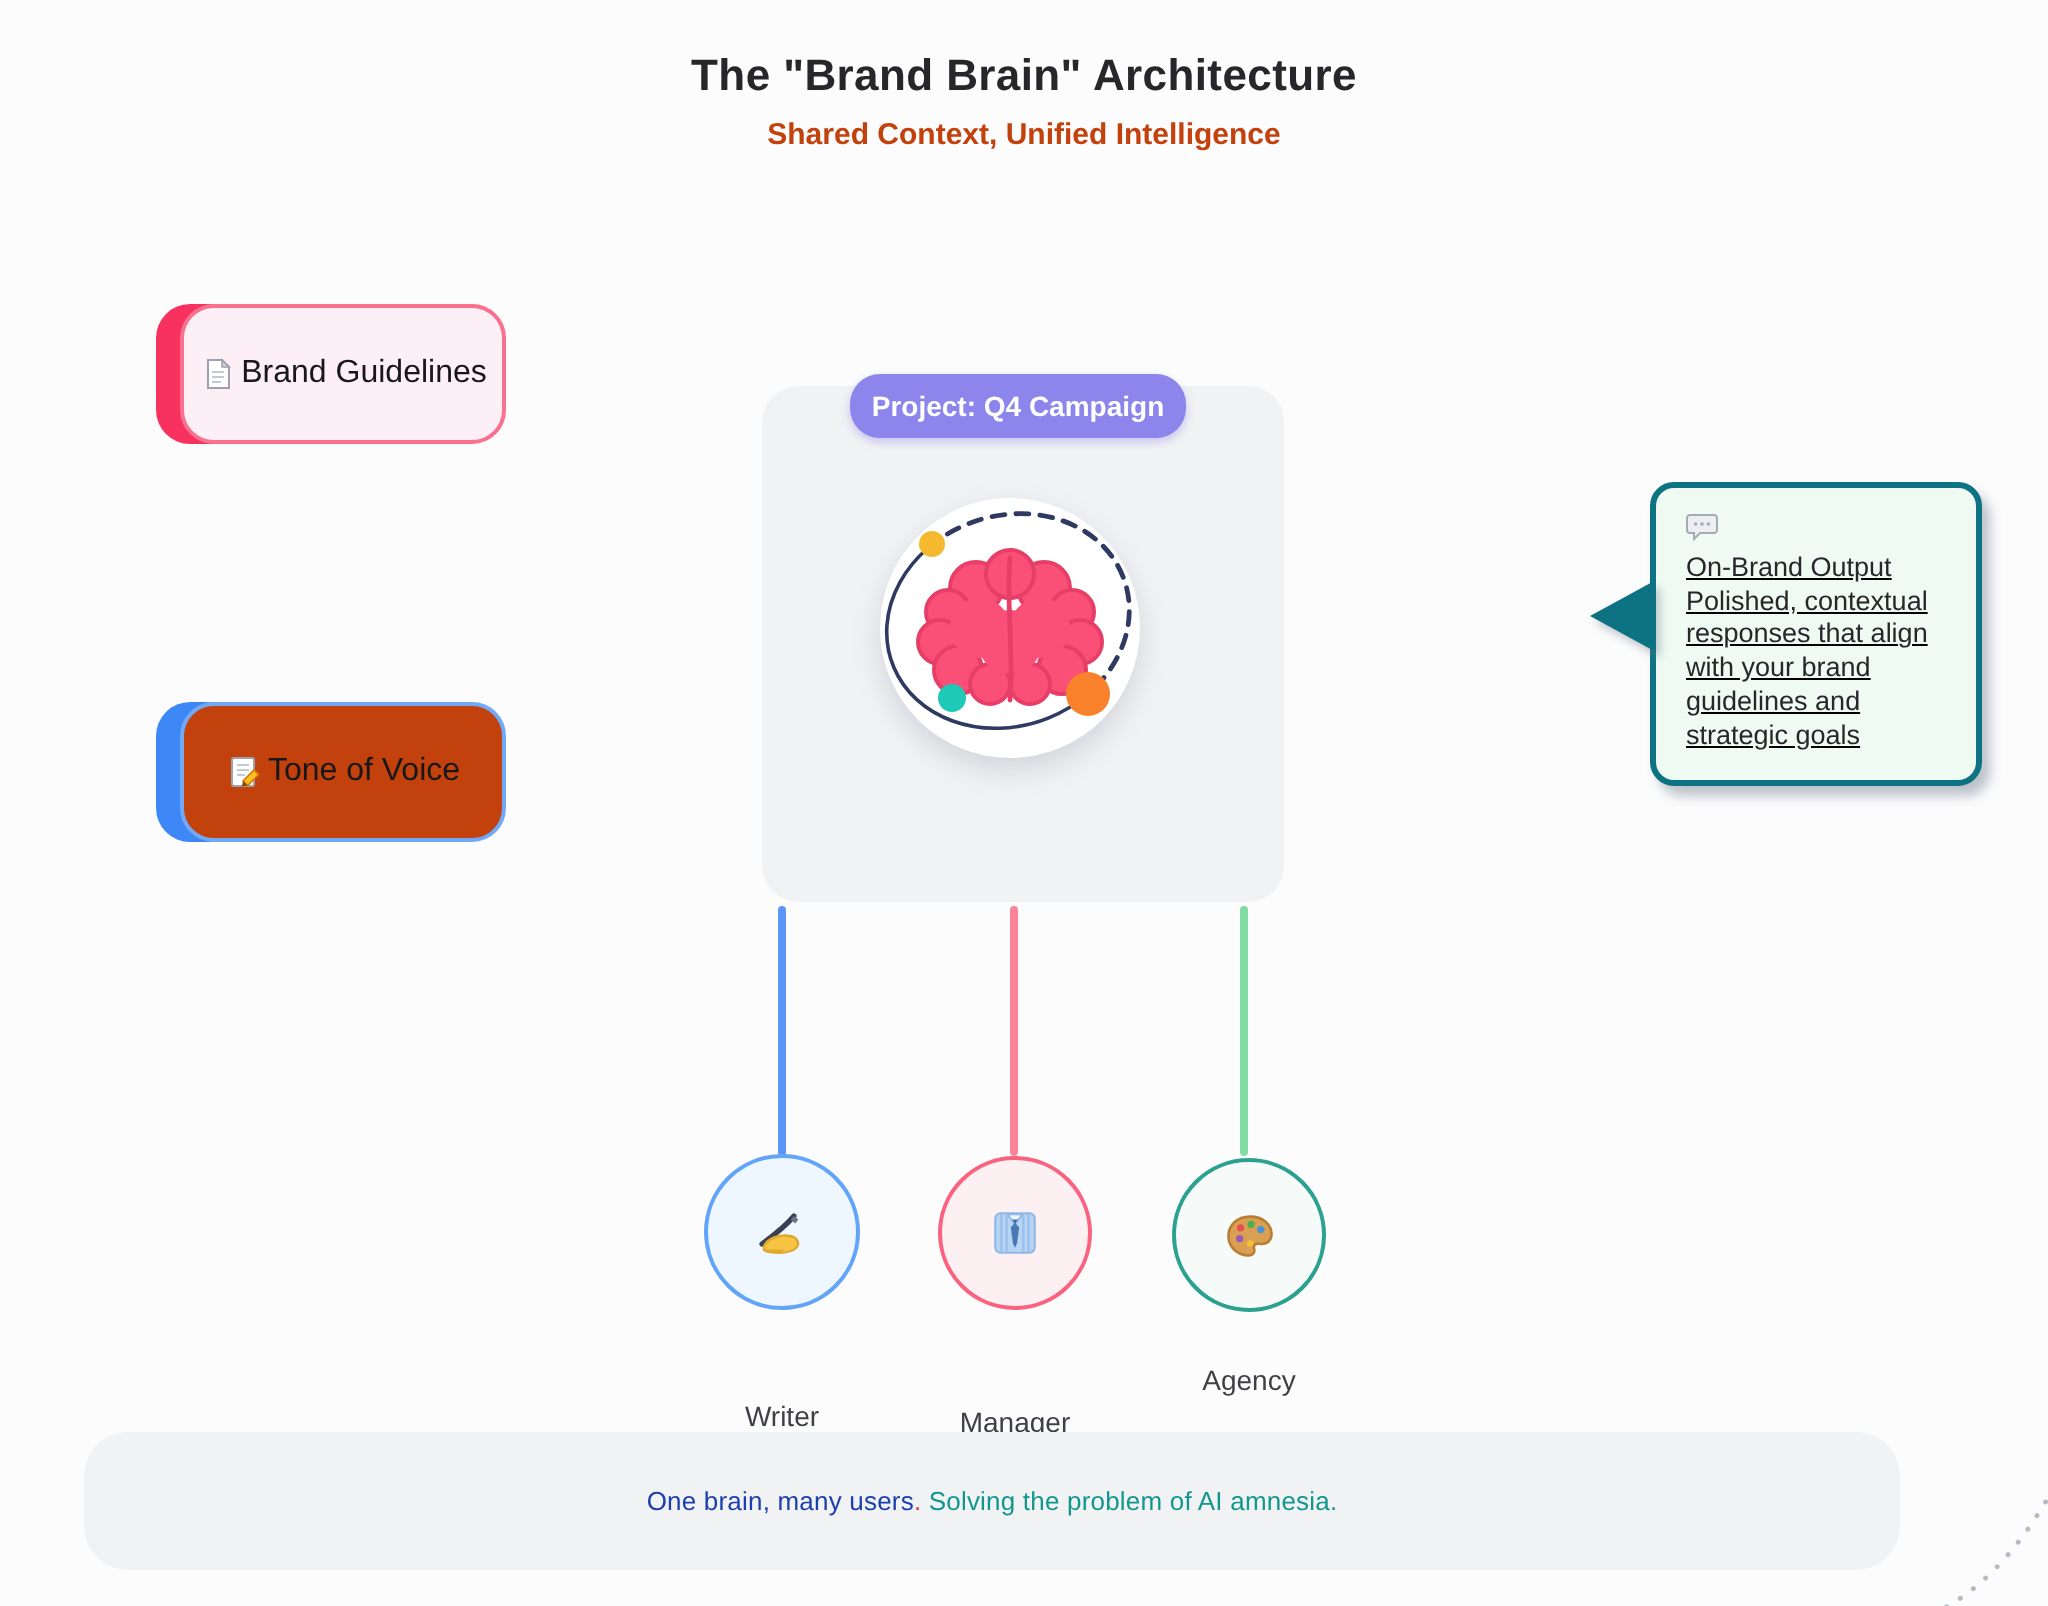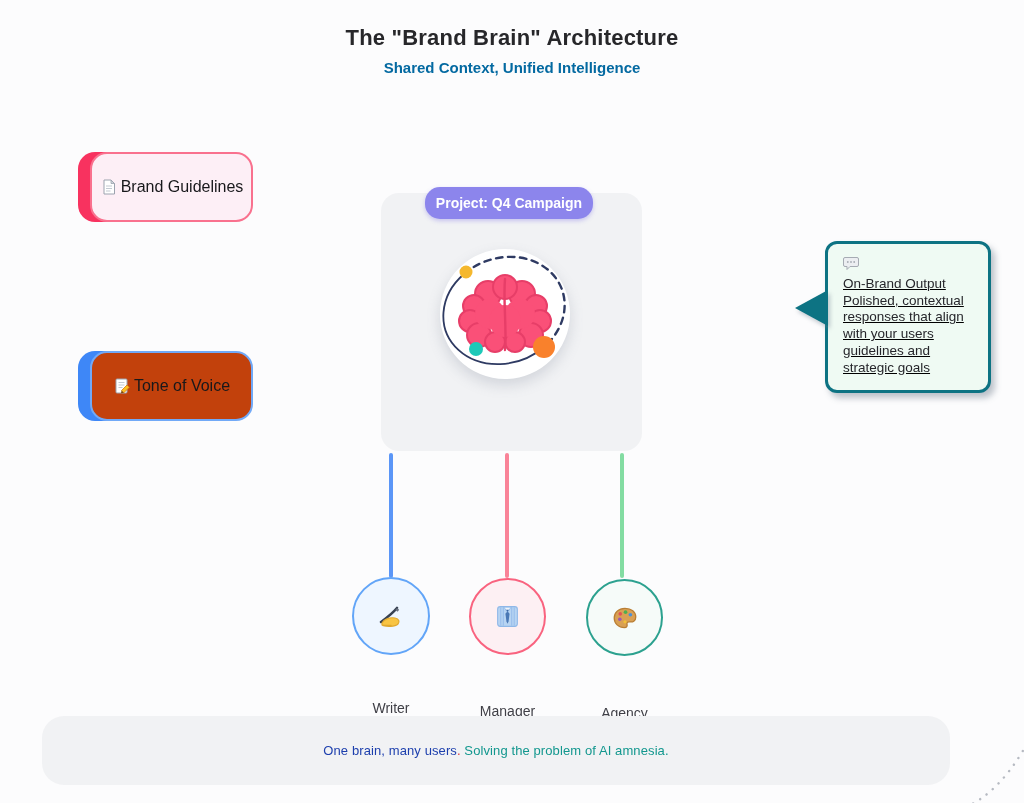--- a/index.html
+++ b/index.html
@@ -11,21 +11,21 @@
   }
   .stage{position:absolute;inset:0;}
 
   
   .title{
     position:absolute;top:25px;left:0;width:100%;text-align:center;
     font-size:22px;font-weight:700;color:#27272a;letter-spacing:.2px;
   }
   .subtitle{
     position:absolute;top:59px;left:0;width:100%;text-align:center;
-    font-size:15px;font-weight:700;color:#0369a1;
+    font-size:15px;font-weight:700;color:#c2410c;
   }
 
   
   .card{position:absolute;left:78px;width:175px;height:70px;}
   .card-edge{
     position:absolute;left:0;top:0;bottom:0;width:44px;border-radius:17px;
   }
   .card-body{
     position:absolute;left:12px;right:0;top:0;bottom:0;border-radius:17px;
     border:2px solid;display:flex;align-items:center;justify-content:center;
@@ -161,21 +161,21 @@
 
   <div class="callout" style="border-color: rgb(13, 115, 131); background: rgb(239, 250, 243);">
     <div class="callout-arrow" style="border-right-color: rgb(13, 115, 131);"></div>
     <svg class="callout-icon" width="16" height="15" viewBox="0 0 16 15">
       <path d="M2 1.5 h12 a1.5 1.5 0 0 1 1.5 1.5 v6 a1.5 1.5 0 0 1 -1.5 1.5 H7 l-3 3 v-3 H2 A1.5 1.5 0 0 1 .5 9 V3 A1.5 1.5 0 0 1 2 1.5 Z" fill="#eceef1" stroke="#a6abb3" stroke-width="1"></path>
       <circle cx="4.8" cy="6" r=".9" fill="#a6abb3"></circle>
         <circle cx="8" cy="6" r=".9" fill="#a6abb3"></circle>
         <circle cx="11.2" cy="6" r=".9" fill="#a6abb3"></circle>
     </svg>
     <div class="callout-text">On-Brand Output</div>
-    <div class="callout-text">Polished, contextual responses that align with your users guidelines and strategic goals</div>
+    <div class="callout-text">Polished, contextual responses that align with your brand guidelines and strategic goals</div>
   </div>
 
   <div class="line" style="left: 389px; background: rgb(91, 150, 247);"></div>
   <div class="line" style="left: 505px; background: rgb(249, 131, 152);"></div>
   <div class="line" style="left: 620px; background: rgb(131, 220, 162);"></div>
 
   <div class="user-circle" style="left: 352px; top: 577px; border-color: rgb(98, 165, 248); background: rgb(238, 246, 255);">
     <svg width="30" height="30" viewBox="0 0 30 30">
       <path d="M5 21 C9 18 16 13 21 7" stroke="#374151" stroke-width="2.6" stroke-linecap="round" fill="none"></path>
       <path d="M21 7 l2.2 1.8 -1.6 1.9 -2.2 -1.8 Z" fill="#6b7280"></path>
@@ -198,21 +198,21 @@
       <circle cx="8.6" cy="9.2" r="1.7" fill="#e35252"></circle>
       <circle cx="13.5" cy="7.6" r="1.7" fill="#4caf50"></circle>
       <circle cx="18" cy="10" r="1.7" fill="#4a90d9"></circle>
       <circle cx="8.2" cy="14.2" r="1.7" fill="#9b59b6"></circle>
       <circle cx="13" cy="16.5" r="1.5" fill="#f2c037"></circle>
     </svg>
   </div>
 
   <div class="user-label" style="left:352px;top:664px">Writer</div>
   <div class="user-label" style="left:469px;top:667px;width:77px">Manager</div>
-  <div class="user-label" style="left:586px;top:669px;width:77px">Agency</div>
+  <div class="user-label" style="left:586px;top:646px;width:77px">Agency</div>
 
   <div class="footer">
     <div class="footer-text">
       <span style="color: rgb(29, 63, 173);">One brain, many users</span><span style="color: rgb(224, 58, 58);">.</span><span style="color: rgb(18, 151, 142);"> Solving the problem of AI amnesia.</span>
     </div>
   </div>
 
   <svg class="corner-dots" width="70" height="70" viewBox="0 0 70 70">
     <path d="M6 68 Q38 54 64 10" fill="none" stroke="#b6bac2" stroke-width="2.4" stroke-linecap="round" stroke-dasharray="0.1 8"></path>
   </svg>

